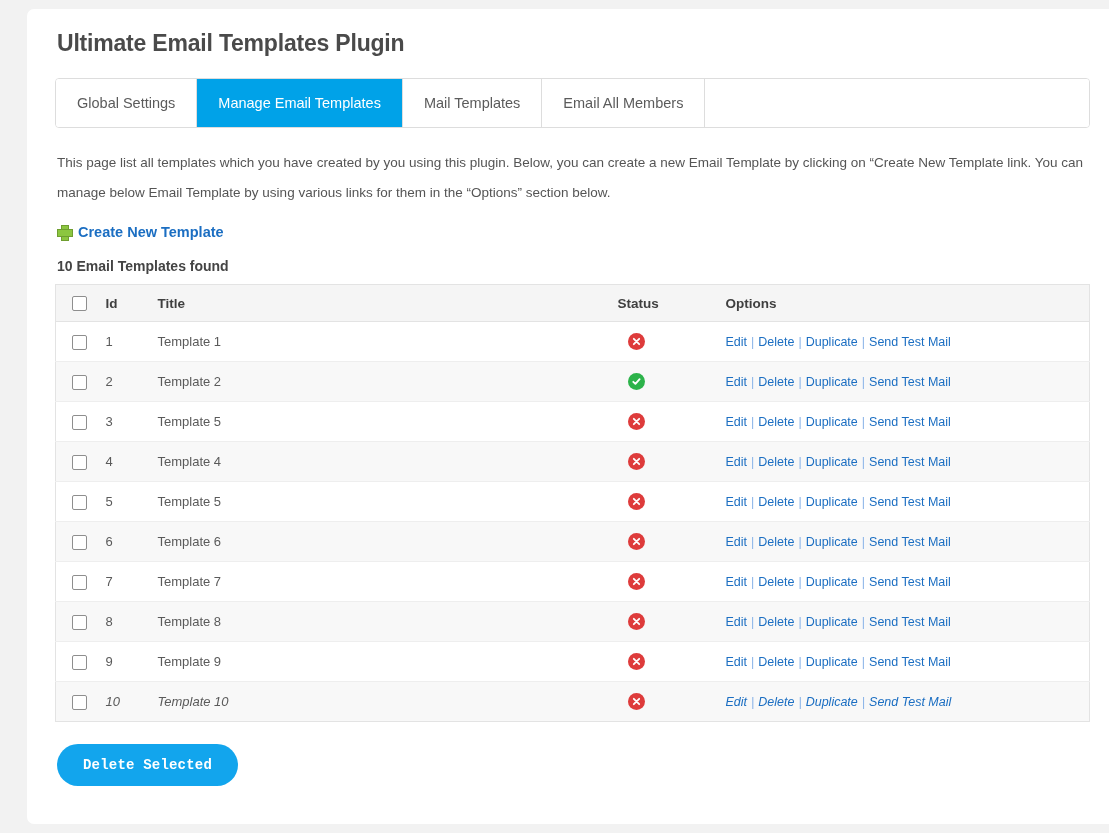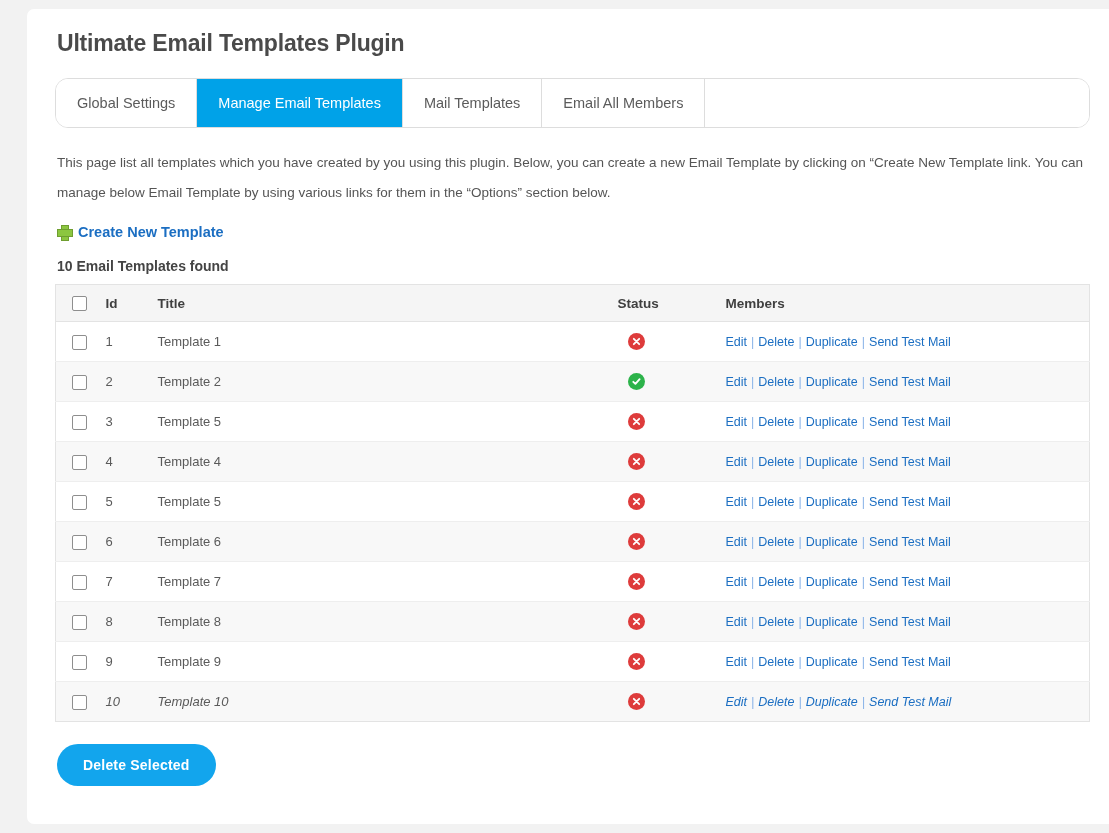--- a/index.html
+++ b/index.html
@@ -36,21 +36,21 @@
     color: #4a4a4a;
     letter-spacing: -0.2px;
     margin: 0 0 22px 2px;
     line-height: 1.1;
   }
 
   
   #tabs {
     display: flex;
     border: 1px solid #dddddd;
-    border-radius: 13px;
+    border-radius: 4px;
     overflow: hidden;
     height: 50px;
     background: #fff;
   }
   .tab {
     display: flex;
     align-items: center;
     justify-content: center;
     padding: 0 21px;
     height: 100%;
@@ -206,21 +206,21 @@
     margin: 22px 0 0 2px;
     display: inline-block;
     background: #12a5ed;
     color: #ffffff;
     font-weight: bold;
     font-size: 14px;
     padding: 13px 26px;
     border: none;
     border-radius: 24px;
     cursor: pointer;
-    font-family: Liberation Sans, sans-serif;
+    font-family: Liberation Mono, monospace;
     letter-spacing: 0.2px;
   }
 </style>
 </head>
 <body>
 
 <div id="card">
 
   <h1 id="page-title">Ultimate Email Templates Plugin</h1>
 
@@ -243,21 +243,21 @@
 
   <table id="tpl-table">
     <thead>
       <tr>
         <th class="col-chk">
           <span class="chk"></span>
         </th>
         <th class="col-id">Id</th>
         <th class="col-title">Title</th>
         <th class="col-status">Status</th>
-        <th class="col-opts">Members</th>
+        <th class="col-opts">Options</th>
       </tr>
     </thead>
     <tbody id="tpl-body">
         <tr>
           <td class="col-chk"><span class="chk"></span></td>
           <td class="col-id">1</td>
           <td class="col-title">Template 1</td>
           <td class="col-status status-cell"><span class="status-icon inactive">
               <svg width="9" height="9" viewBox="0 0 10 10">
                 <path d="M2 2 L8 8 M8 2 L2 8" stroke="#ffffff" stroke-width="2" stroke-linecap="round"></path>

